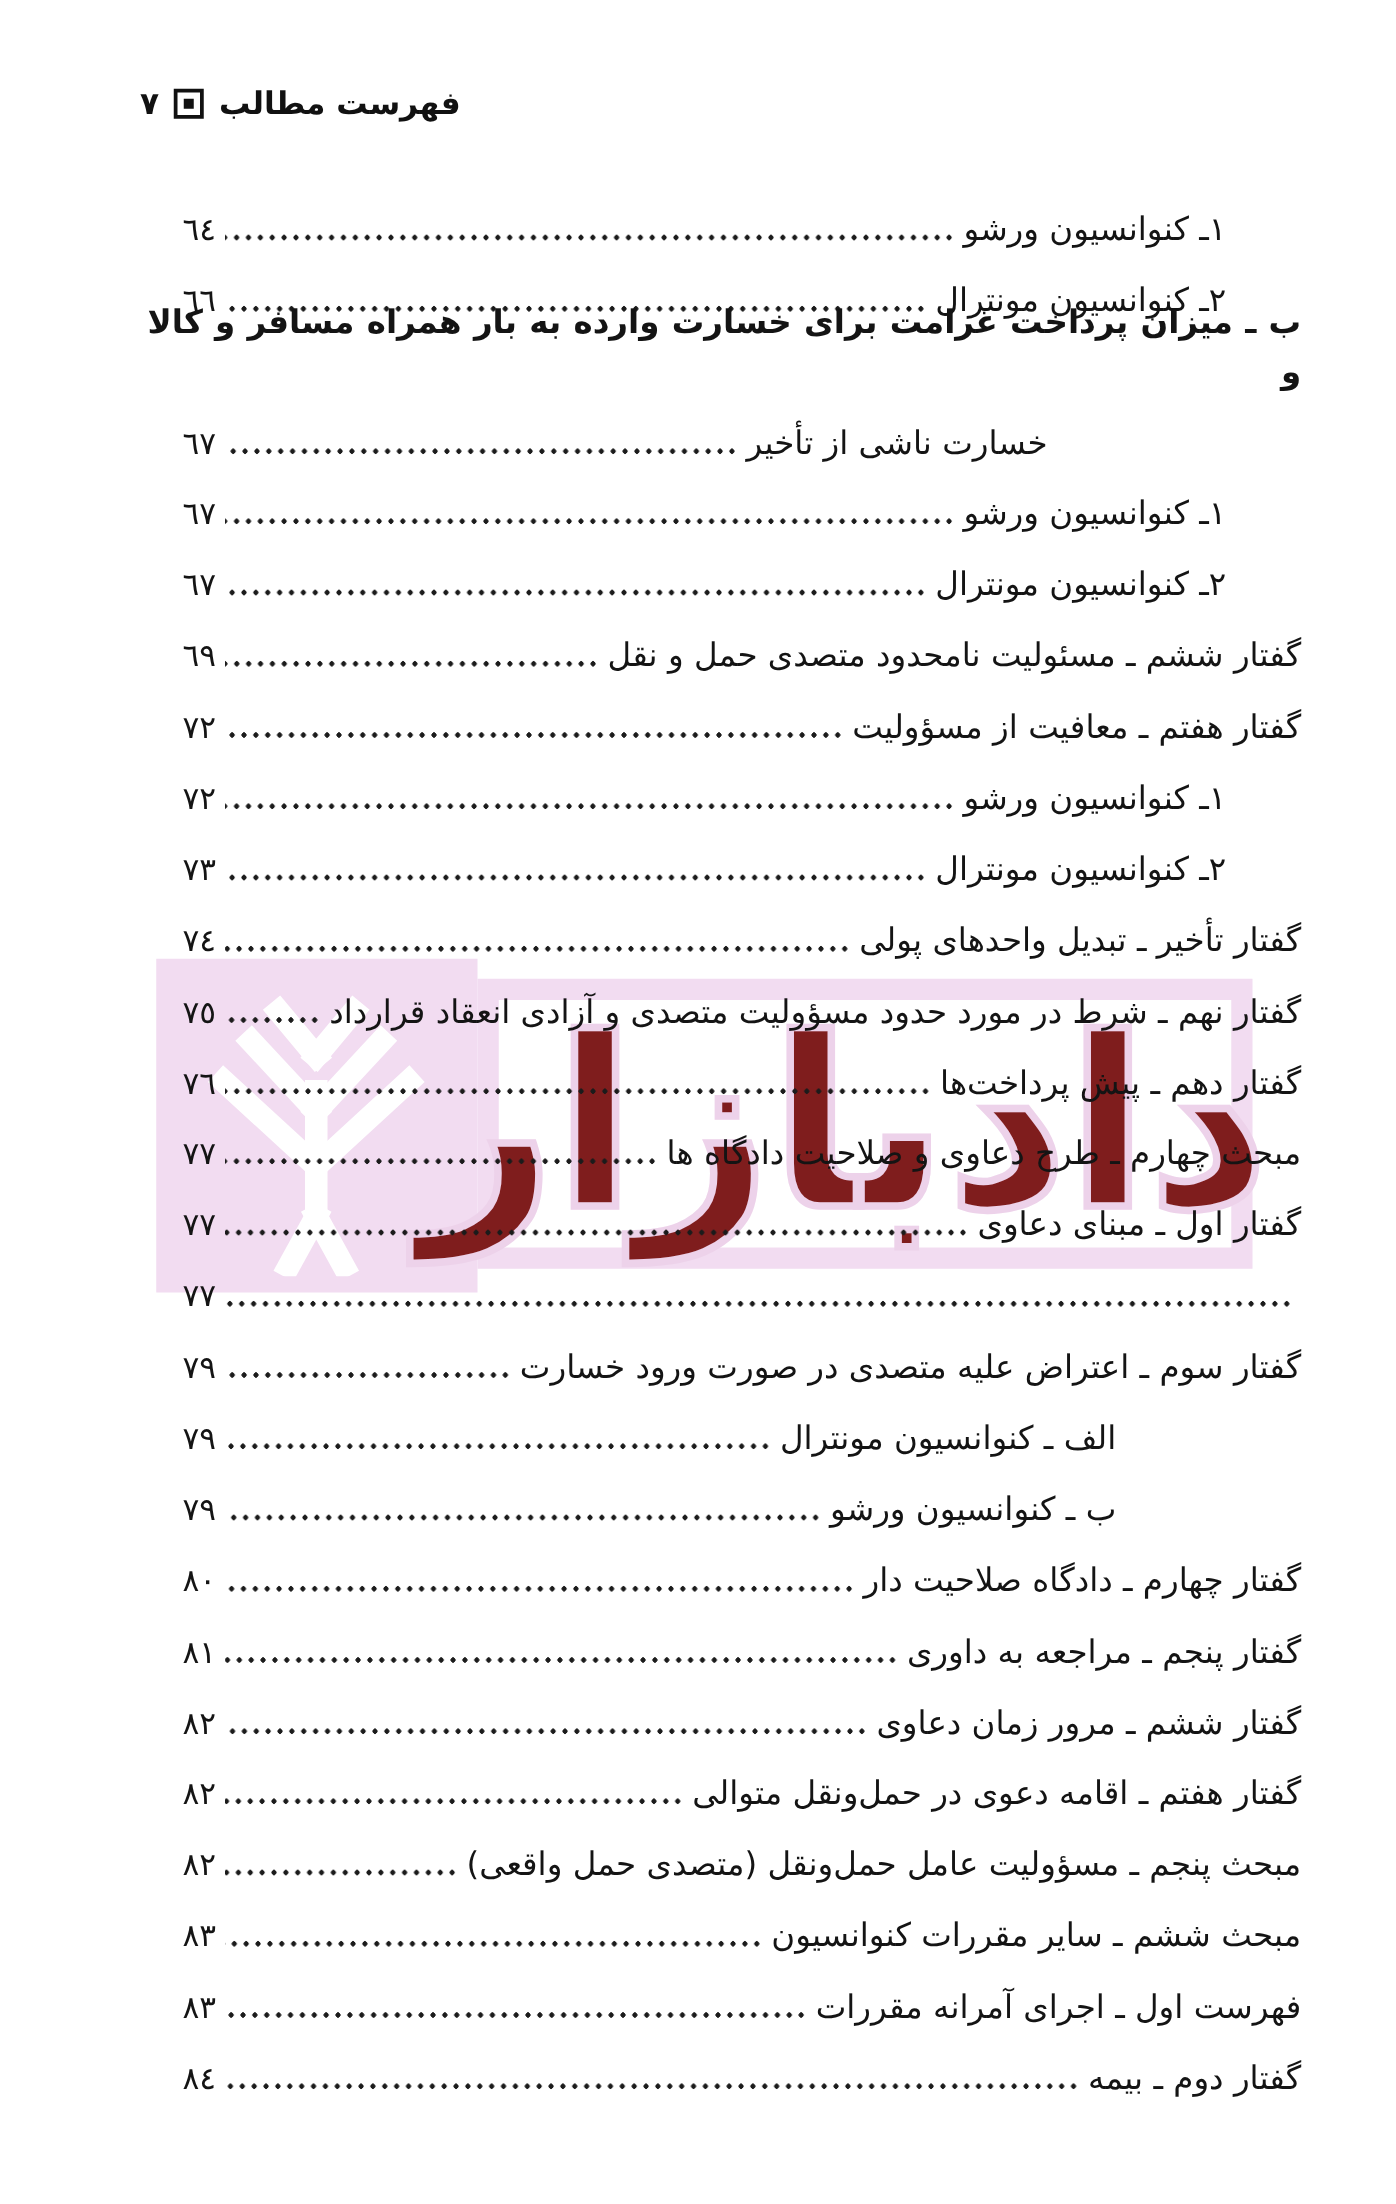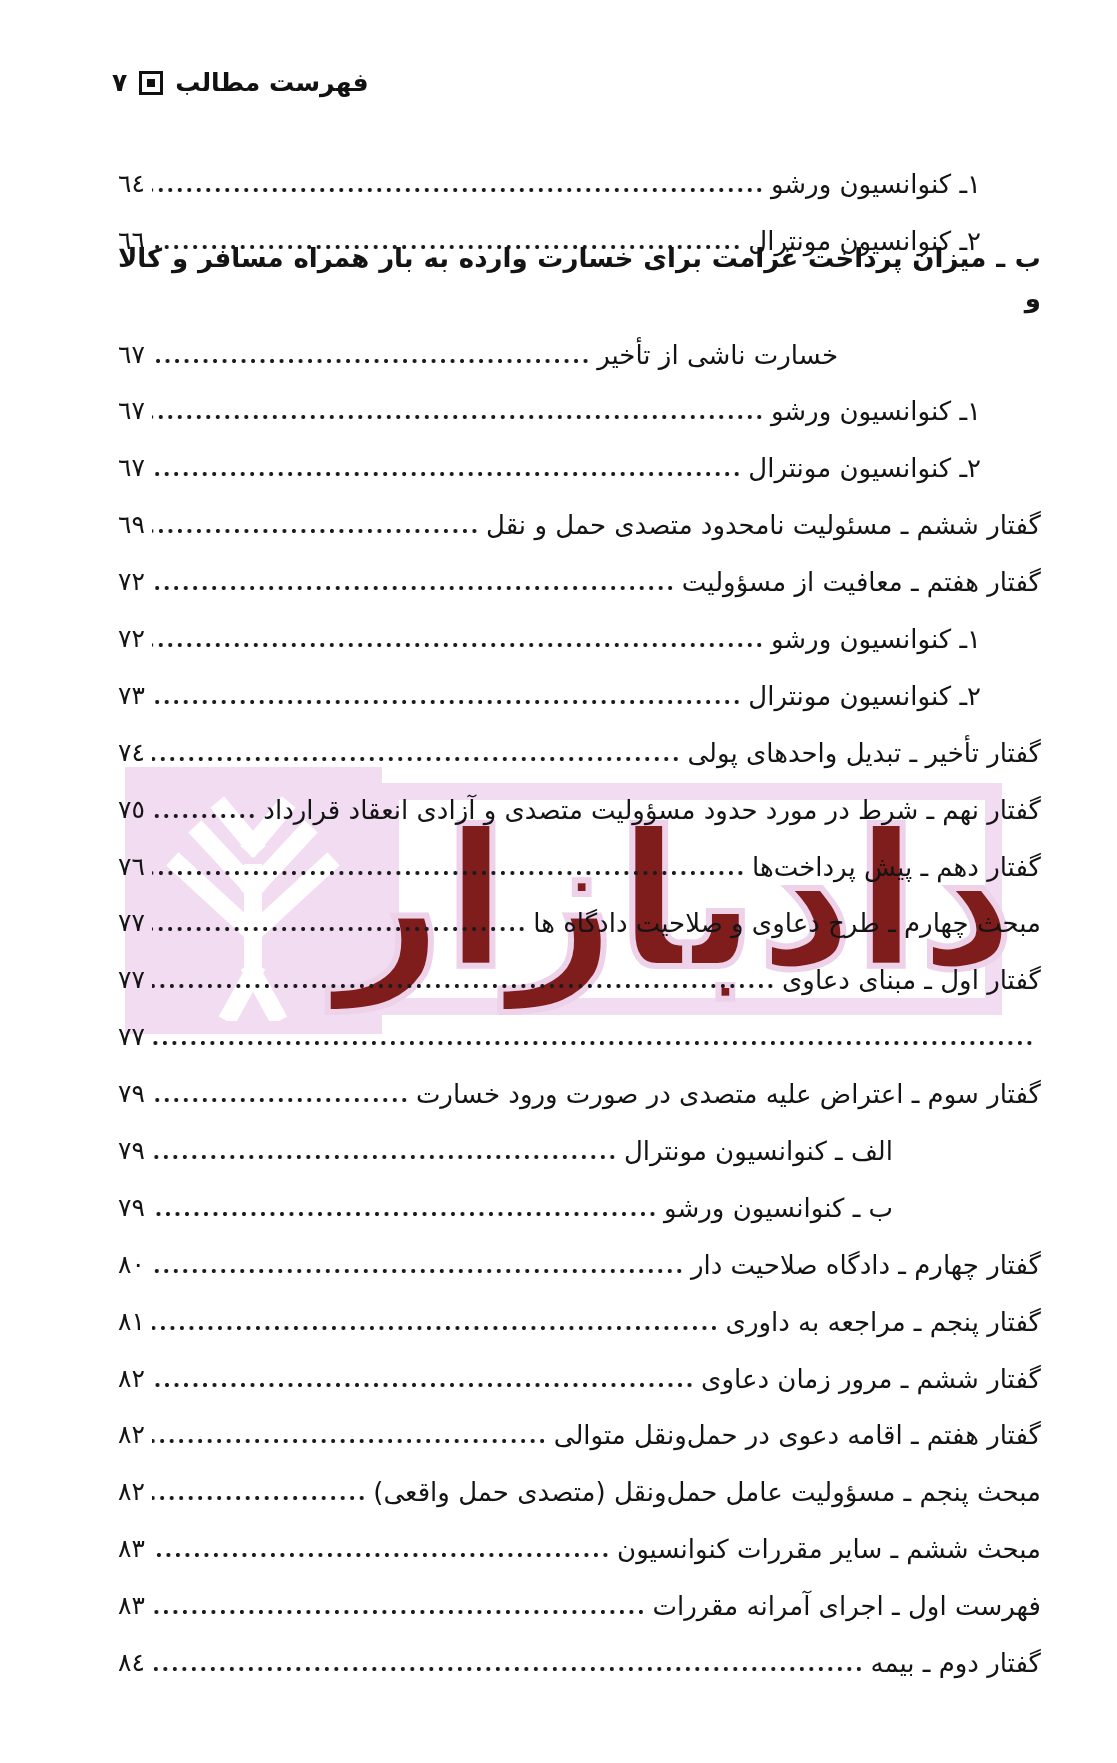--- a/index.html
+++ b/index.html
@@ -40,21 +40,21 @@
   .row{
     height:56.9px;display:flex;align-items:flex-end;direction:rtl;
     font-size:26px;line-height:40px;white-space:nowrap;
   }
   .row .t{flex:0 0 auto;}
   .row .leader{
     flex:1 1 20px;height:6px;margin:0 7px 11px 7px;min-width:0;
     background-image:radial-gradient(circle,#1b1b1b 1.9px,transparent 2.2px);
     background-size:9.5px 6px;background-position:right center;background-repeat:repeat-x;
   }
-  .row .num{flex:0 0 auto;text-align:left;font-size:25px;}
+  .row .num{flex:0 0 auto;text-align:left;font-size:25px;margin-left:28px;}
   .lv-sub{padding-right:60px;}
   .lv-sub2{padding-right:148px;}
   .lv-cont{padding-right:203px;}
   .lv-main-justified .t{
     flex:1 1 auto;white-space:normal;
     text-align:justify;text-align-last:justify;font-weight:bold;
   }
 </style>
 </head>
 <body>

